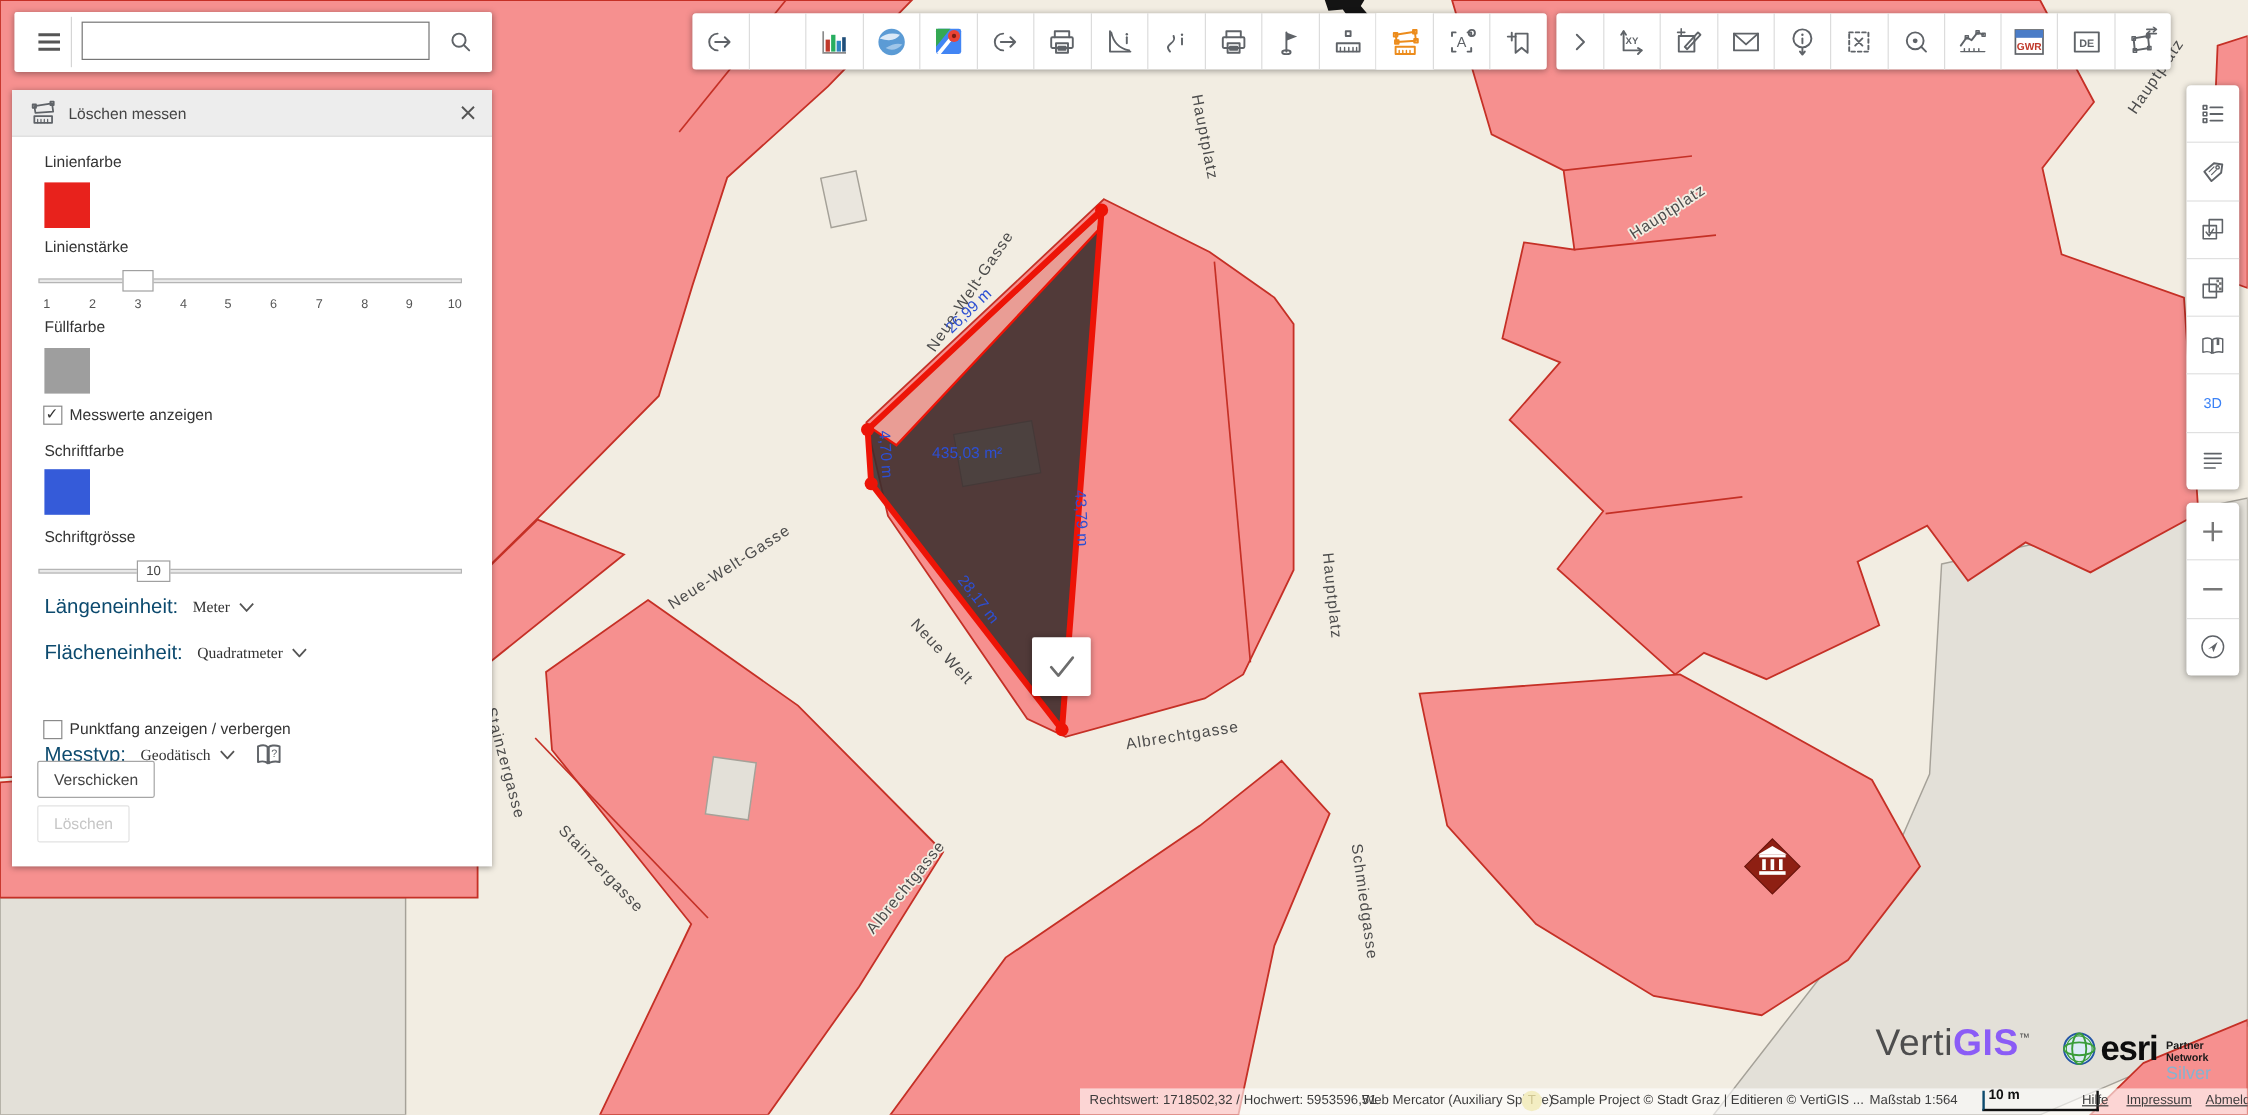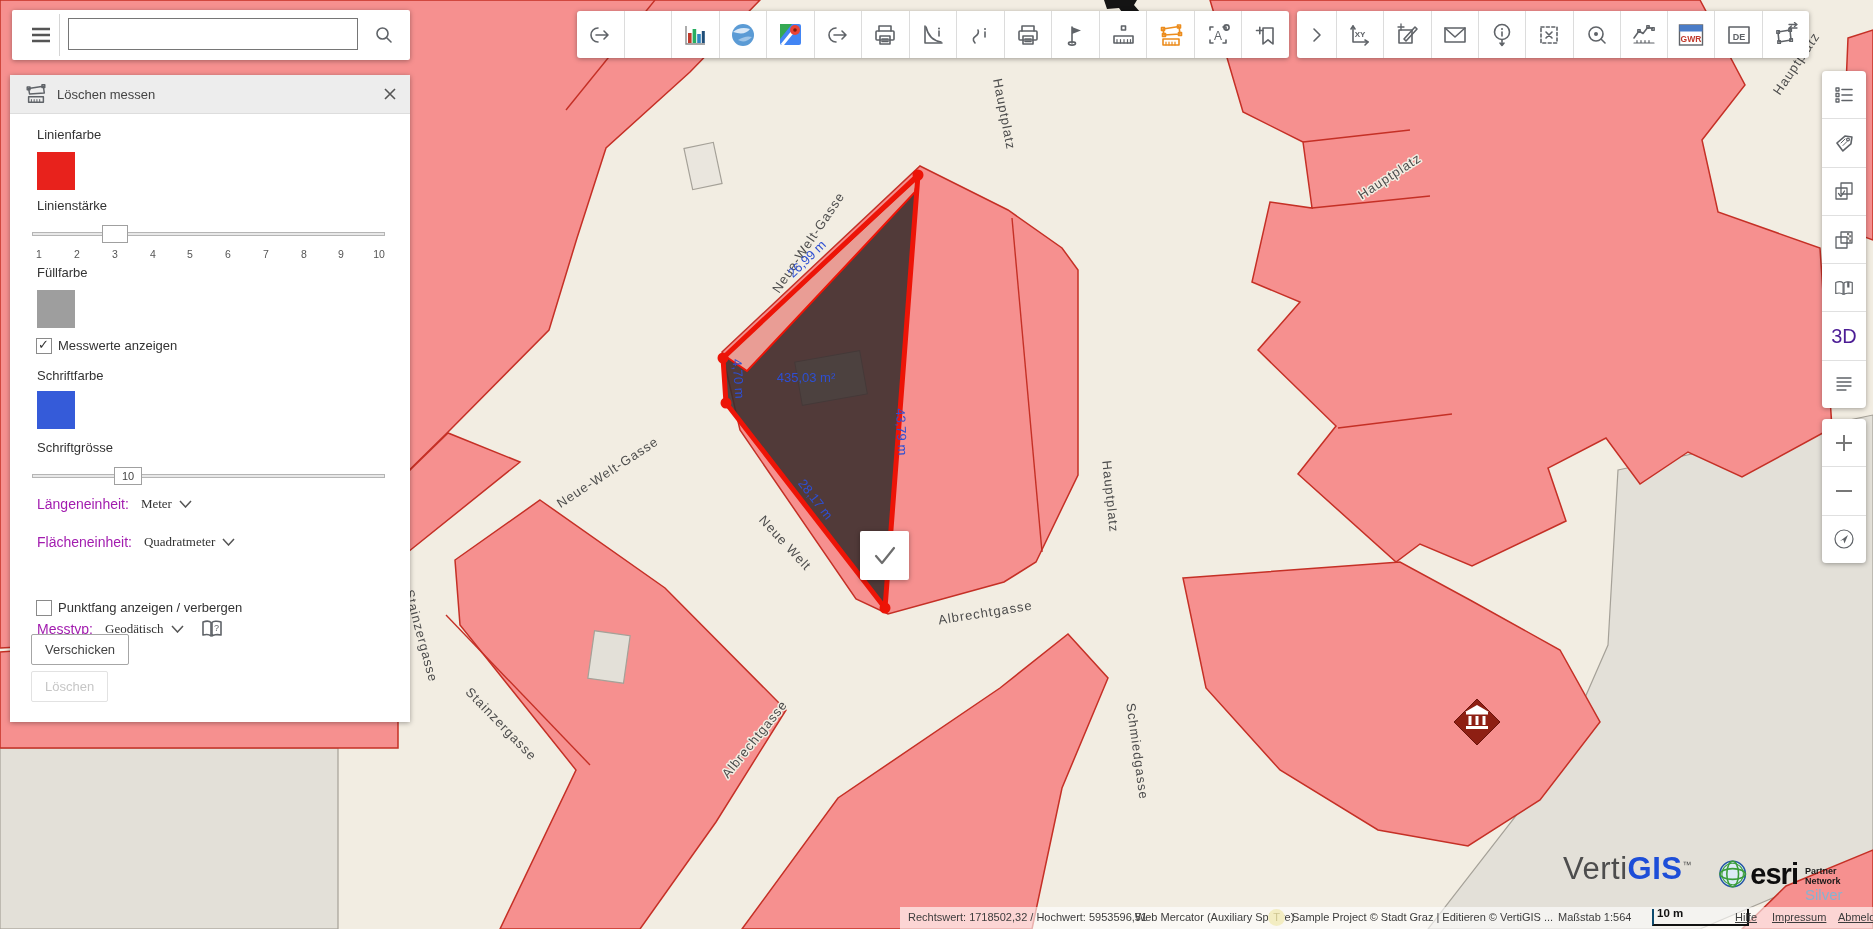--- a/index.html
+++ b/index.html
@@ -25,39 +25,39 @@
   
   #panel{left:10px;top:75px;width:400px;height:647px;border-radius:0;}
   #panel-header{position:absolute;left:0;top:0;right:0;height:38px;background:#ededed;border-bottom:1px solid #ddd;display:flex;align-items:center;}
   .plabel{position:absolute;left:27px;font-size:13px;color:#333;}
   .swatch{position:absolute;left:27px;width:38px;height:38px;cursor:pointer;}
   .rail{position:absolute;left:22px;width:353px;height:4px;background:#e8e8e8;border:1px solid #b5b5b5;box-sizing:border-box;}
   .handle{position:absolute;height:18px;background:#fff;border:1px solid #a0a0a0;box-sizing:border-box;font-size:11px;color:#444;display:flex;align-items:center;justify-content:center;cursor:pointer;}
   .tick{position:absolute;font-size:10.5px;color:#555;transform:translateX(-50%);}
   .cb{position:absolute;left:26px;width:14px;height:14px;border:1px solid #8a8a8a;background:#fff;cursor:pointer;}
   .cb.on::after{content:"✓";position:absolute;left:1px;top:-2px;font-size:13px;color:#333;}
-  .rowlabel{font-size:14px;color:#a21caf;}
+  .rowlabel{font-size:17px;color:#0c4a6e;}
   .rowval{font-size:13px;color:#333;margin-left:12px;font-family:Liberation Serif, serif;}
   .unitrow{position:absolute;left:27px;display:flex;align-items:center;cursor:pointer;}
   .btn{position:absolute;height:29px;background:#fff;border:1px solid #a6a6a6;border-radius:2px;font-size:13px;color:#444;display:flex;align-items:center;padding:0 13px;cursor:pointer;font-family:"Liberation Sans",sans-serif;}
   .btn.disabled{color:#c6c6c6;border-color:#e2e2e2;cursor:default;}
   
   .sbtn{height:47.3px;display:flex;align-items:center;justify-content:center;border-bottom:1px solid #e0e0e0;cursor:pointer;}
   .sbtn:last-child{border-bottom:none;}
-  .threed{font-size:20px;color:#4c1d95;}
+  .threed{font-size:12px;color:#3b82f6;}
   
   #statusbar{left:900px;top:907px;width:973px;height:22px;background:rgba(255,255,255,.62);font-size:11px;color:#3c3c3c;}
   #statusbar span{position:absolute;top:4px;white-space:nowrap;}
   #statusbar a{color:#3c3c3c;text-decoration:underline;cursor:pointer;}
   #scalebar{position:absolute;left:752px;top:2px;width:93px;height:15px;border-left:2px solid #0c4a6e;border-right:2px solid #111;border-bottom:2px solid #111;}
   #scalebar span{position:absolute;left:3px;top:-2px;font-size:11.5px;font-weight:bold;color:#111;}
   #userbadge{position:absolute;left:368px;top:2px;width:17px;height:17px;border-radius:50%;background:#f3edc2;color:#cfc692;font-size:11px;text-align:center;line-height:17px;}
   
   #vertigis{left:1563px;top:851px;font-size:31px;color:#4d4d4d;letter-spacing:.5px;}
-  #vertigis b{color:#1d4ed8;}
+  #vertigis b{color:#8b5cf6;}
   #vertigis sup{font-size:9px;color:#4d4d4d;}
   #esriblock{left:1718px;top:859px;display:flex;align-items:flex-start;}
   #esritext{font-size:29px;font-weight:bold;color:#0d0d0d;letter-spacing:-1px;margin-left:3px;line-height:30px;}
   #partnerblock{margin-left:7px;margin-top:7px;}
   #partnerblock div:first-child{font-size:9px;font-weight:bold;color:#1a1a1a;}
   #partnerblock div:last-child{font-size:15px;color:#85b3d1;}
   
   #mapcheck{left:860px;top:531px;width:49px;height:49px;border-radius:2px;cursor:pointer;display:flex;align-items:center;justify-content:center;}
 </style>
 </head>

